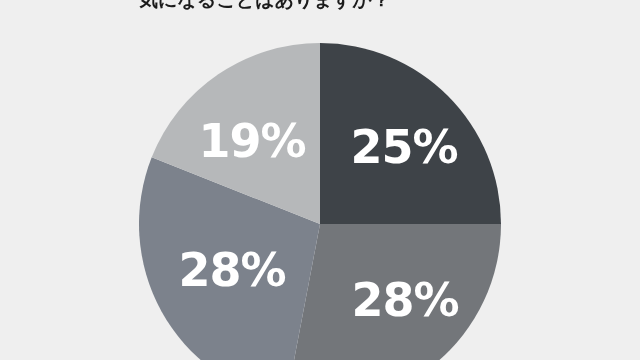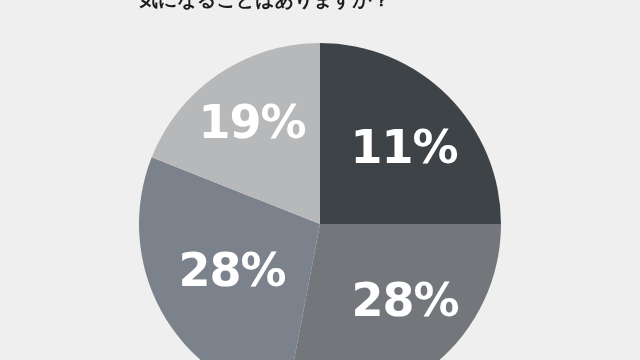--- a/index.html
+++ b/index.html
@@ -88,20 +88,20 @@
   <div id="pie-wrap">
     <svg id="pie-svg" width="640" height="360" viewBox="0 0 640 360">
       <g id="pie-slices">
           <path d="M 320 224 L 320.00 43.00 A 181 181 0 0 1 501.00 224.00 Z" fill="#3e4348"></path>
           <path d="M 320 224 L 501.00 224.00 A 181 181 0 0 1 286.08 401.79 Z" fill="#73767a"></path>
           <path d="M 320 224 L 286.08 401.79 A 181 181 0 0 1 151.71 157.37 Z" fill="#7c828c"></path>
           <path d="M 320 224 L 151.71 157.37 A 181 181 0 0 1 320.00 43.00 Z" fill="#b6b8ba"></path>
         </g>
     </svg>
     <div id="pie-labels">
-        <div class="slice-label" style="left: 404px; top: 147px;">11%</div>
+        <div class="slice-label" style="left: 404px; top: 147px;">25%</div>
         <div class="slice-label" style="left: 405px; top: 300px;">28%</div>
         <div class="slice-label" style="left: 232px; top: 270px;">28%</div>
-        <div class="slice-label" style="left: 252px; top: 122px;">19%</div>
+        <div class="slice-label" style="left: 252px; top: 141px;">19%</div>
       </div>
   </div>
 
 </div>
 
 </body></html>

